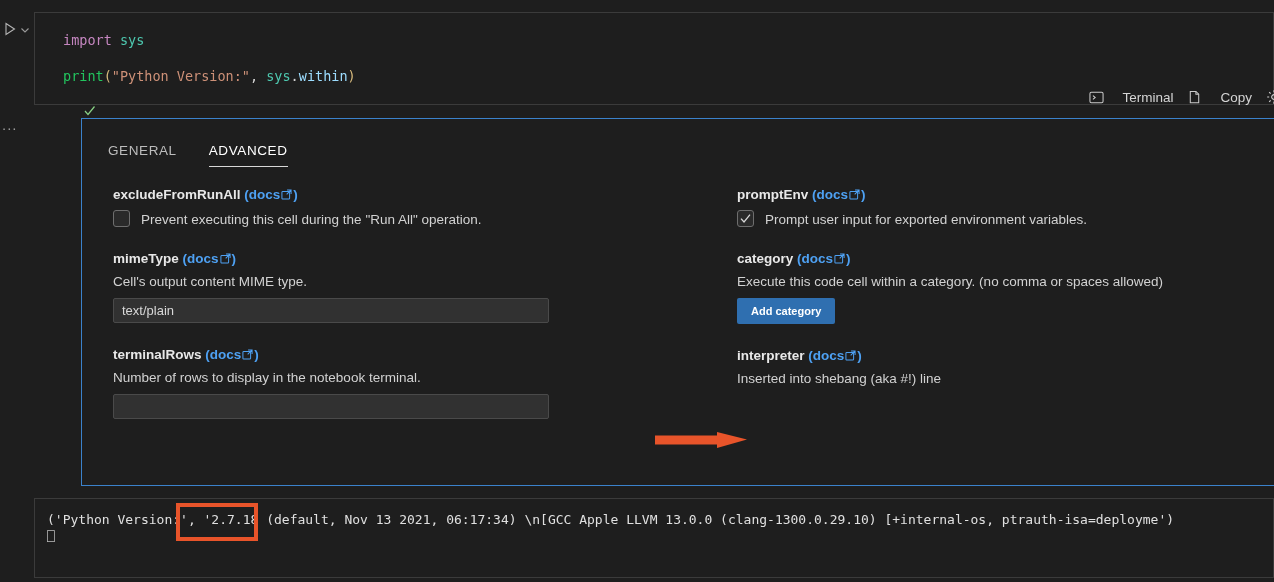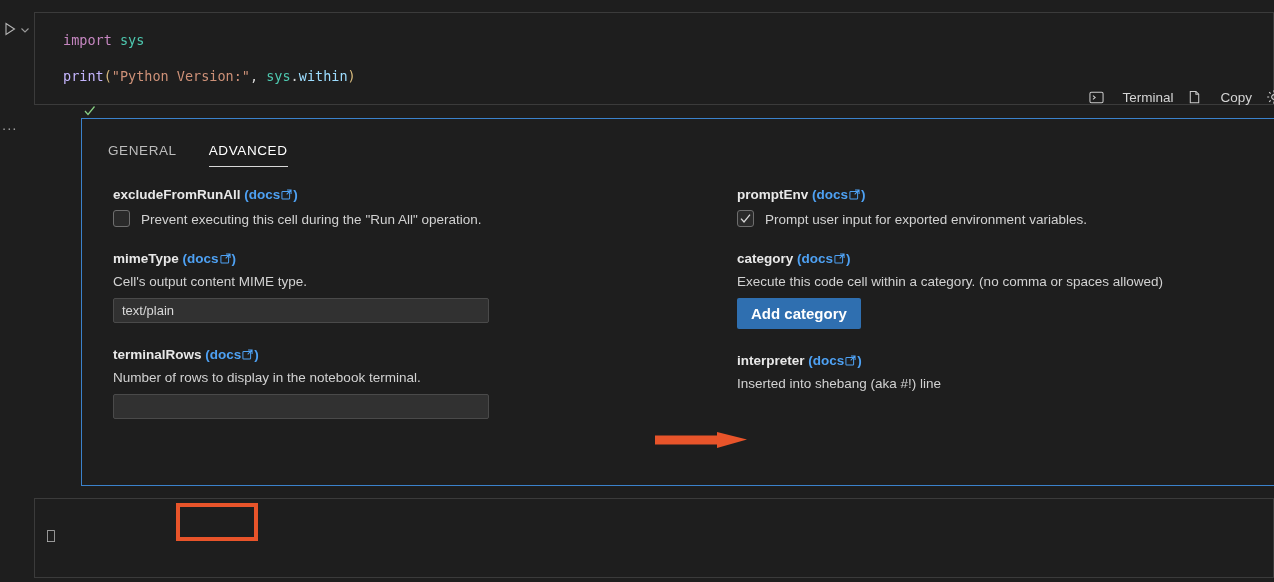--- a/index.html
+++ b/index.html
@@ -25,21 +25,21 @@
     background:#1e1e1e;border:1px solid #3b3b3b;box-sizing:border-box;
   }
   .code-line{
     font-family:"DejaVu Sans Mono", monospace;
     font-size:13.5px;white-space:pre;position:absolute;left:28px;
   }
   .l1{top:19px;}
   .l2{top:55px;}
   .kw{color:#c586c0;}
   .mod{color:#4ec9b0;}
-  .fn{color:#c4b5fd;}
+  .fn{color:#22c55e;}
   .paren{color:#d7ba7d;}
   .str{color:#ce9178;}
   .plain{color:#d4d4d4;}
   .prop{color:#9cdcfe;}
   .check-ok{position:absolute;left:48px;top:91px;color:#89d185;font-size:13px;}
 
   
   .toolbar{position:absolute;right:0px;top:89px;display:flex;align-items:center;gap:14px;}
   .tb-item{display:flex;align-items:center;gap:18px;color:#cccccc;font-size:13.5px;}
   .tb-label{color:#d4d4d4;}
@@ -66,28 +66,28 @@
   .desc{font-size:13.5px;color:#d2d2d2;margin-bottom:9px;}
 
   .cbrow{display:flex;align-items:flex-end;gap:11px;}
   .cbox{width:17px;height:17px;border:1px solid #6e6e6e;border-radius:3px;
     background:#2a2a2a;box-sizing:border-box;display:flex;align-items:center;
     justify-content:center;flex:0 0 auto;}
   .cbox svg{display:block;}
   .cblabel{font-size:13.5px;color:#d2d2d2;}
 
   .tinput{
-    width:376px;height:25px;background:#313131;border:1px solid #4a4a4a;
+    width:436px;height:25px;background:#313131;border:1px solid #4a4a4a;
     box-sizing:border-box;color:#d8d8d8;font-size:13px;padding:0 8px;
     font-family:"Liberation Sans", sans-serif;outline:none;border-radius:2px;
   }
   .tinput.wide{width:378px;}
   .btn-blue{
     background:#2f6fb0;color:#ffffff;border:none;border-radius:2px;
-    font-size:15px;font-weight:bold;padding:7px 14px;cursor:pointer;
+    font-size:11px;font-weight:bold;padding:7px 14px;cursor:pointer;
     font-family:"Liberation Sans", sans-serif;
   }
 
   
   .output{
     position:absolute;left:34px;top:498px;width:1240px;height:80px;
     border:1px solid #3b3b3b;box-sizing:border-box;background:#1e1e1e;
   }
   .out-line{
     position:absolute;left:12px;top:13px;
@@ -248,20 +248,21 @@
                   </svg></span>)</span>
           </div>
           <div class="desc">Inserted into shebang (aka #!) line</div>
         </div>
 
       </div>
     </div>
   </div>
 
   <div class="output">
+    <div class="out-line">('Python Version:', '2.7.18 (default, Nov 13 2021, 06:17:34) \n[GCC Apple LLVM 13.0.0 (clang-1300.0.29.10) [+internal-os, ptrauth-isa=deployme')</div>
     <div class="out-cursor">⎕</div>
   </div>
 
   <div class="hl-box"></div>
   <svg class="arrow" viewBox="0 0 100 34">
     <path d="M0 20 L62 20 L62 12 L92 19.5 L62 28 L62 20 Z" fill="#e8542a"></path>
     <rect x="0" y="15.5" width="64" height="9" fill="#e8542a"></rect>
   </svg>
 
 </div>

